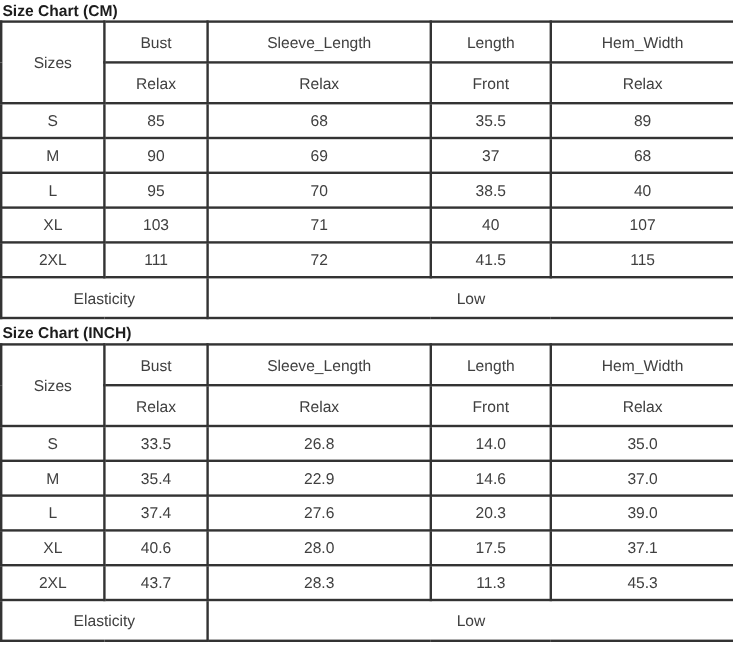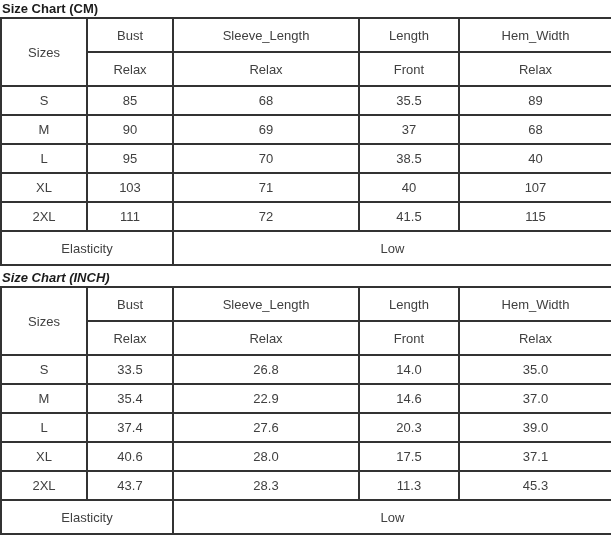--- a/index.html
+++ b/index.html
@@ -9,21 +9,21 @@
     color: #404040;
     overflow: hidden;
   }
   .chart-title {
     font-size: 13px;
     font-weight: bold;
     color: #1c1c1c;
     padding: 1px 0 1px 2px;
     line-height: 15px;
   }
-  .chart-title.second { margin-top: 3px; font-style: italic; }
+  .chart-title.second { margin-top: 3px; }
   table.size-table {
     border-collapse: collapse;
     table-layout: fixed;
     width: 611px;
   }
   table.size-table td {
     border: 2px solid #333333;
     text-align: center;
     vertical-align: middle;
     font-size: 13px;

